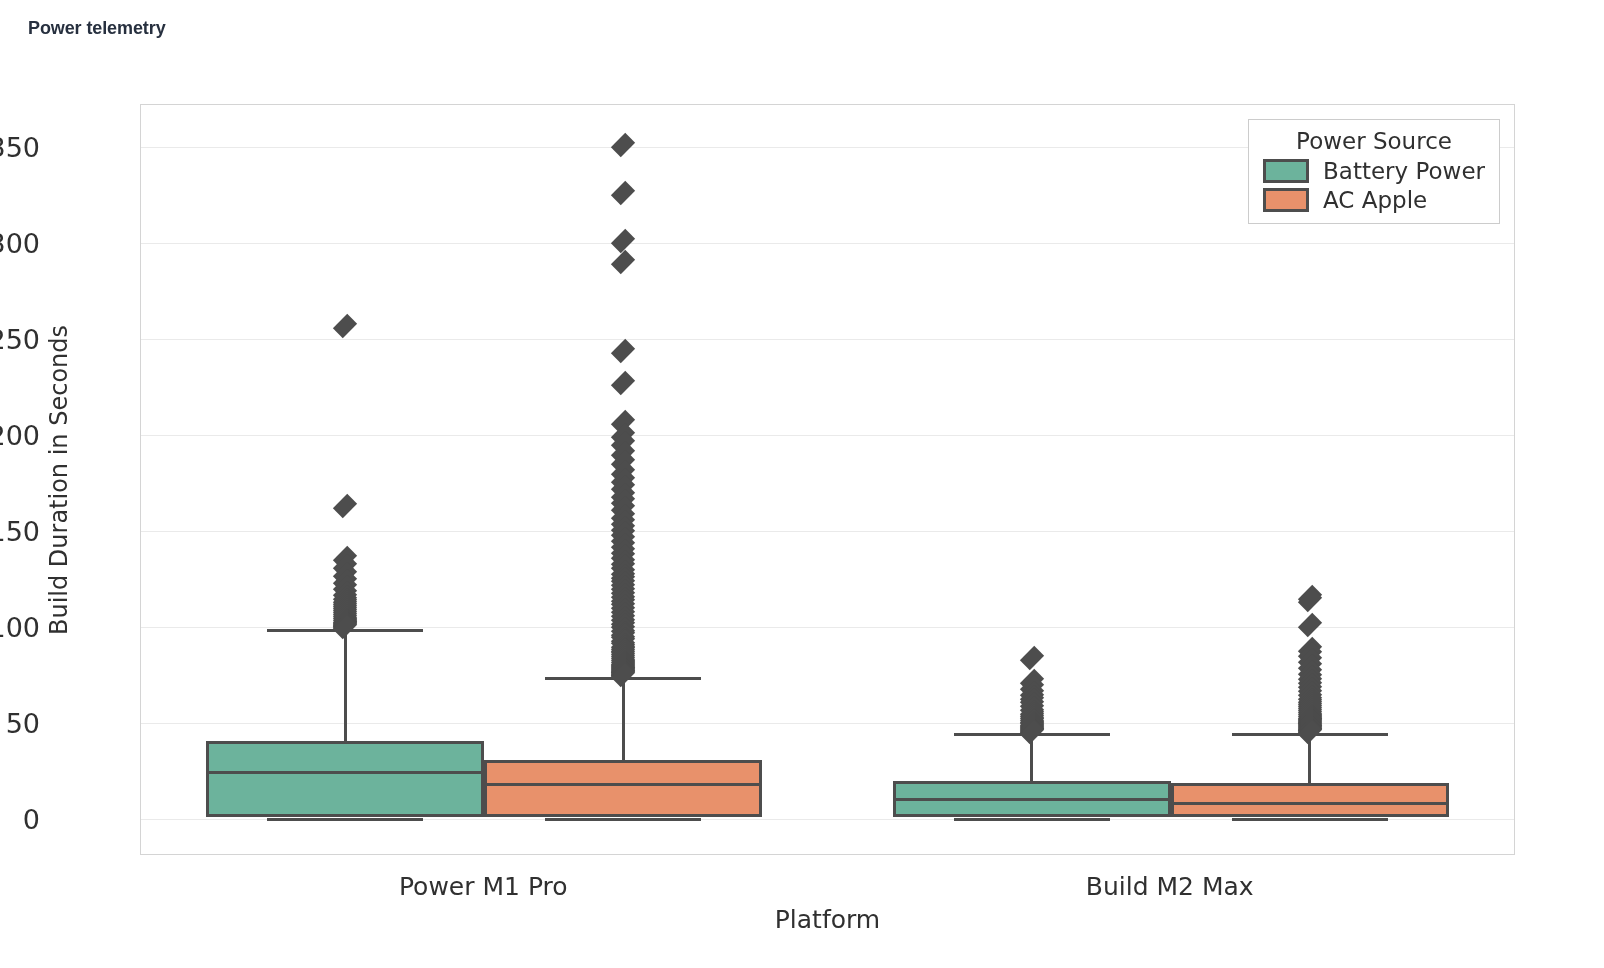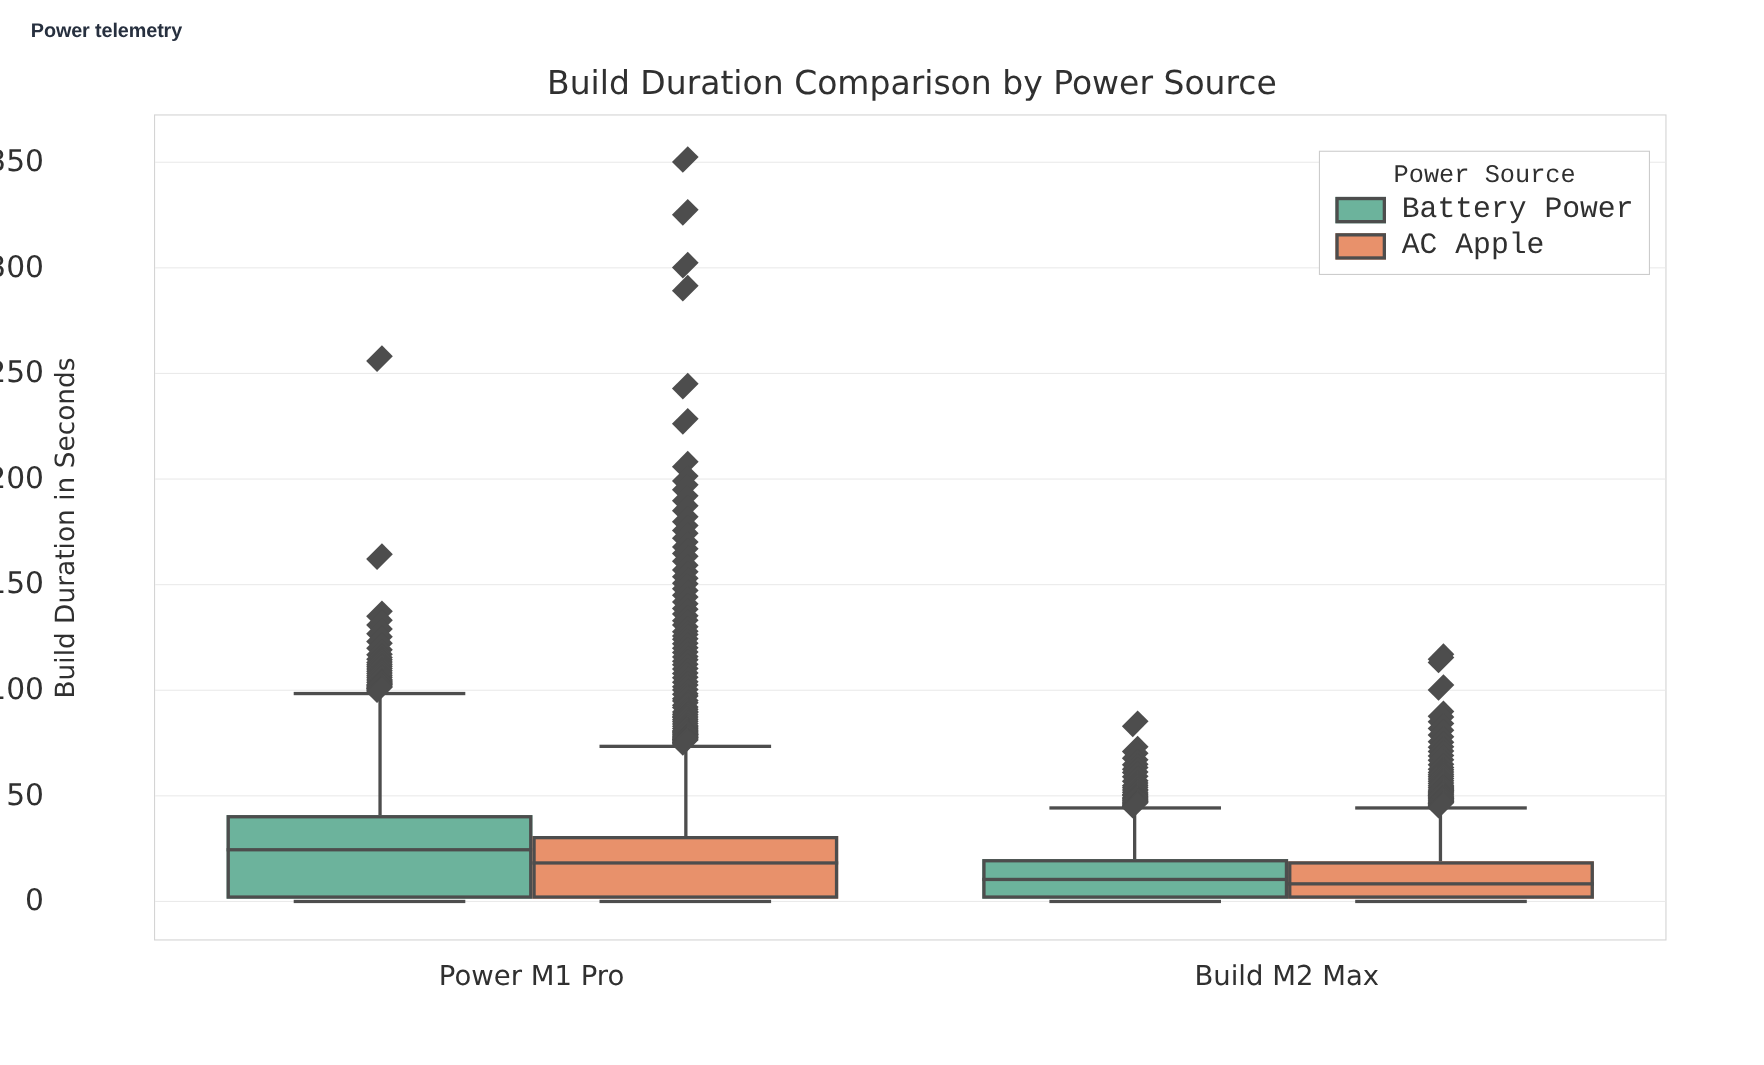--- a/index.html
+++ b/index.html
@@ -64,29 +64,28 @@
   }
   .legend-title{
     font-size:23px;color:#303030;text-align:center;
     margin-bottom:4px;white-space:nowrap;
   }
   .legend-row{display:flex;align-items:center;margin-top:3px;}
   .legend-swatch{
     width:46px;height:24px;border:3px solid #4d4d4d;box-sizing:border-box;
     margin-right:14px;flex:none;
   }
-  .legend-text{font-size:27px;color:#303030;white-space:nowrap;}
+  .legend-text{font-size:23px;color:#303030;white-space:nowrap;}
 </style>
 </head>
 <body>
 
 <div id="page-header">Power telemetry</div>
 
 <div id="figure">
-  <div class="chart-title">Build Duration Comparison by Power Source</div>
   <div class="axes" id="axes">
     <div class="ylabel">Build Duration in Seconds</div>
   <div class="gridline" style="top: 714.431px;"></div>
       <div class="ytick-label" style="top: 714.431px;">0</div>
       <div class="gridline" style="top: 618.405px;"></div>
       <div class="ytick-label" style="top: 618.405px;">50</div>
       <div class="gridline" style="top: 522.379px;"></div>
       <div class="ytick-label" style="top: 522.379px;">100</div>
       <div class="gridline" style="top: 426.354px;"></div>
       <div class="ytick-label" style="top: 426.354px;">150</div>
@@ -278,27 +277,28 @@
       <div class="bp-flier" style="left: 1168.77px; top: 620.326px;"></div>
       <div class="bp-flier" style="left: 1168.77px; top: 621.094px;"></div>
       <div class="bp-flier" style="left: 1168.77px; top: 621.862px;"></div>
       <div class="bp-flier" style="left: 1168.77px; top: 622.63px;"></div>
       <div class="bp-flier" style="left: 1168.77px; top: 623.398px;"></div>
       <div class="bp-flier" style="left: 1168.77px; top: 624.167px;"></div>
       <div class="bp-flier" style="left: 1168.77px; top: 624.935px;"></div>
       <div class="bp-flier" style="left: 1168.77px; top: 625.703px;"></div>
       <div class="bp-flier" style="left: 1168.77px; top: 626.471px;"></div>
       <div class="bp-flier" style="left: 1168.77px; top: 627.239px;"></div>
-      <div class="legend" style="right: 14px; top: 32px; font-family: Liberation Mono, monospace;">
+      <div class="legend" style="right: 14px; top: 14px;">
         <div class="legend-title">Power Source</div>
         <div class="legend-row">
           <span class="legend-swatch" style="background: rgb(108, 179, 156);"></span>
           <span class="legend-text">Battery Power</span>
         </div>
         <div class="legend-row">
           <span class="legend-swatch" style="background: rgb(232, 145, 107);"></span>
           <span class="legend-text">AC Apple</span>
         </div>
       </div>
     </div>
+  <div class="xlabel">Platform</div>
 <div class="xtick-label" style="left: 483.25px;">Power M1 Pro</div>
     <div class="xtick-label" style="left: 1169.75px;">Build M2 Max</div>
   </div>
 
 </body></html>

